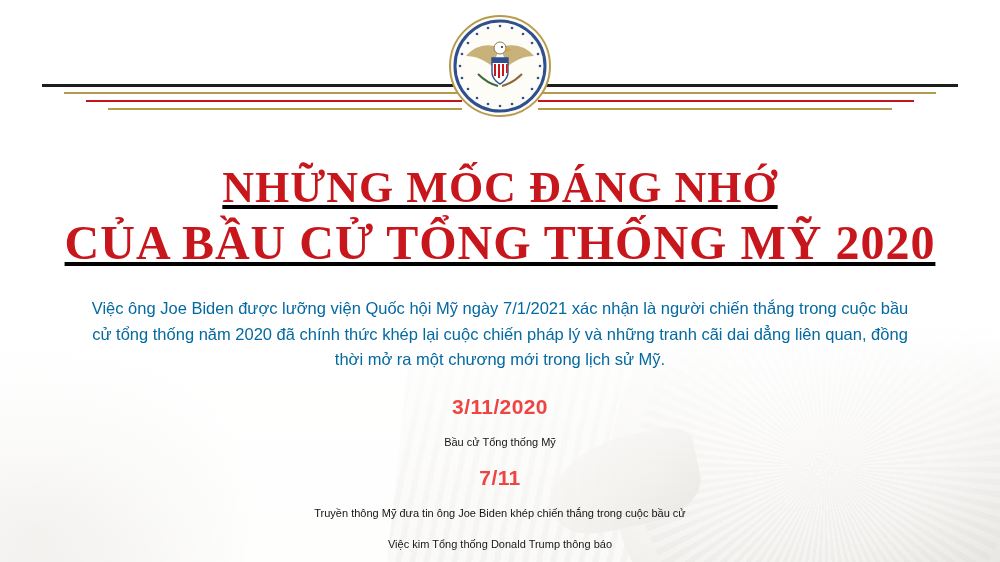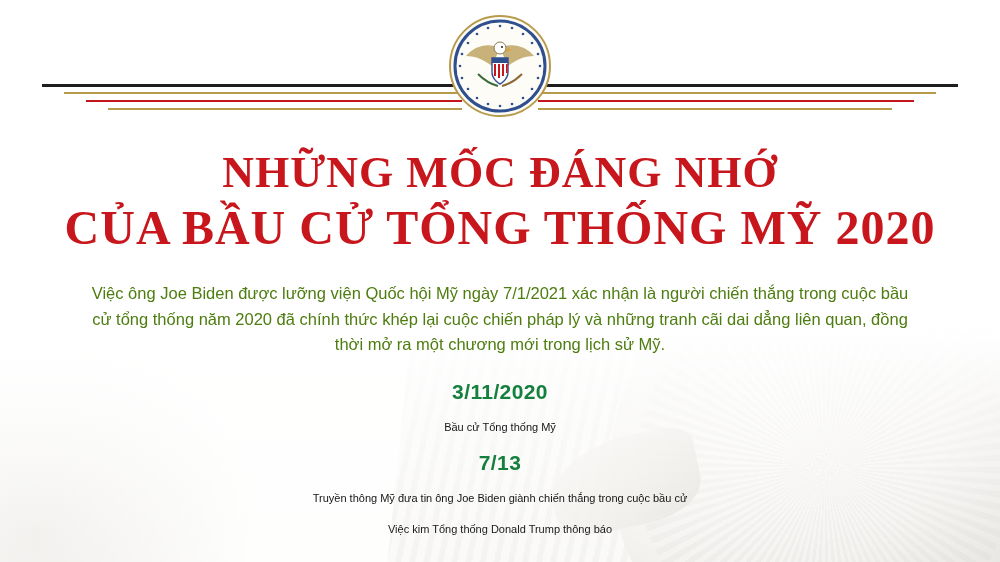--- a/index.html
+++ b/index.html
@@ -140,54 +140,55 @@
   .rule-group.right .l1 { top: 4px;  left: 0;  right: 0;   }
   .rule-group.right .l2 { top: 12px; left: 0;  right: 22px; }
   .rule-group.right .l3 { top: 20px; left: 0;  right: 44px; }
   .rule-group.right .l4 { top: 28px; left: 0;  right: 66px; }
 
   
   .title-block {
     position: relative;
     z-index: 3;
     text-align: center;
-    margin-top: 18px;
+    margin-top: 33px;
+    text-decoration: underline;
   }
   .title-line {
     font-family: "Liberation Serif", "DejaVu Serif", serif;
     color: #c8161d;
     font-weight: bold;
     letter-spacing: 1px;
     line-height: 1.12;
   }
   .title-line.l1 { font-size: 44px; }
   .title-line.l2 { font-size: 48px; margin-top: 4px; }
 
   
   .lede {
     position: relative;
     z-index: 3;
     margin: 26px auto 0;
     width: 830px;
     text-align: center;
     font-size: 16.5px;
     line-height: 1.55;
-    color: #4d7c0f;
+    color: #0369a1;
   }
 
   
   .timeline {
     position: relative;
     z-index: 3;
     margin-top: 22px;
     text-align: center;
   }
   .tl-item { margin-bottom: 12px; }
   .tl-date {
-    color: #15803d;
+    color: #ef4444;
     font-weight: bold;
     font-size: 21px;
     letter-spacing: 0.4px;
     margin-bottom: 6px;
   }
   .tl-text {
     color: #141414;
     font-size: 11px;
     line-height: 1.4;
     max-width: 560px;
@@ -283,22 +284,22 @@
   <p class="lede">Việc ông Joe Biden được lưỡng viện Quốc hội Mỹ ngày 7/1/2021 xác nhận là người chiến thắng trong cuộc bầu cử tổng thống năm 2020 đã chính thức khép lại cuộc chiến pháp lý và những tranh cãi dai dẳng liên quan, đồng thời mở ra một chương mới trong lịch sử Mỹ.</p>
 
   <div class="timeline">
 
     <div class="tl-item">
       <div class="tl-date">3/11/2020</div>
       <div class="tl-text">Bầu cử Tổng thống Mỹ</div>
     </div>
 
     <div class="tl-item">
-      <div class="tl-date">7/13</div>
-      <div class="tl-text">Truyền thông Mỹ đưa tin ông Joe Biden giành chiến thắng trong cuộc bầu cử</div>
+      <div class="tl-date">7/11</div>
+      <div class="tl-text">Truyền thông Mỹ đưa tin ông Joe Biden khép chiến thắng trong cuộc bầu cử</div>
     </div>
 
     <div class="tl-item clipped">
       <div class="tl-text">Việc kim Tổng thống Donald Trump thông báo</div>
     </div>
 
   </div>
 
 </div>
 

